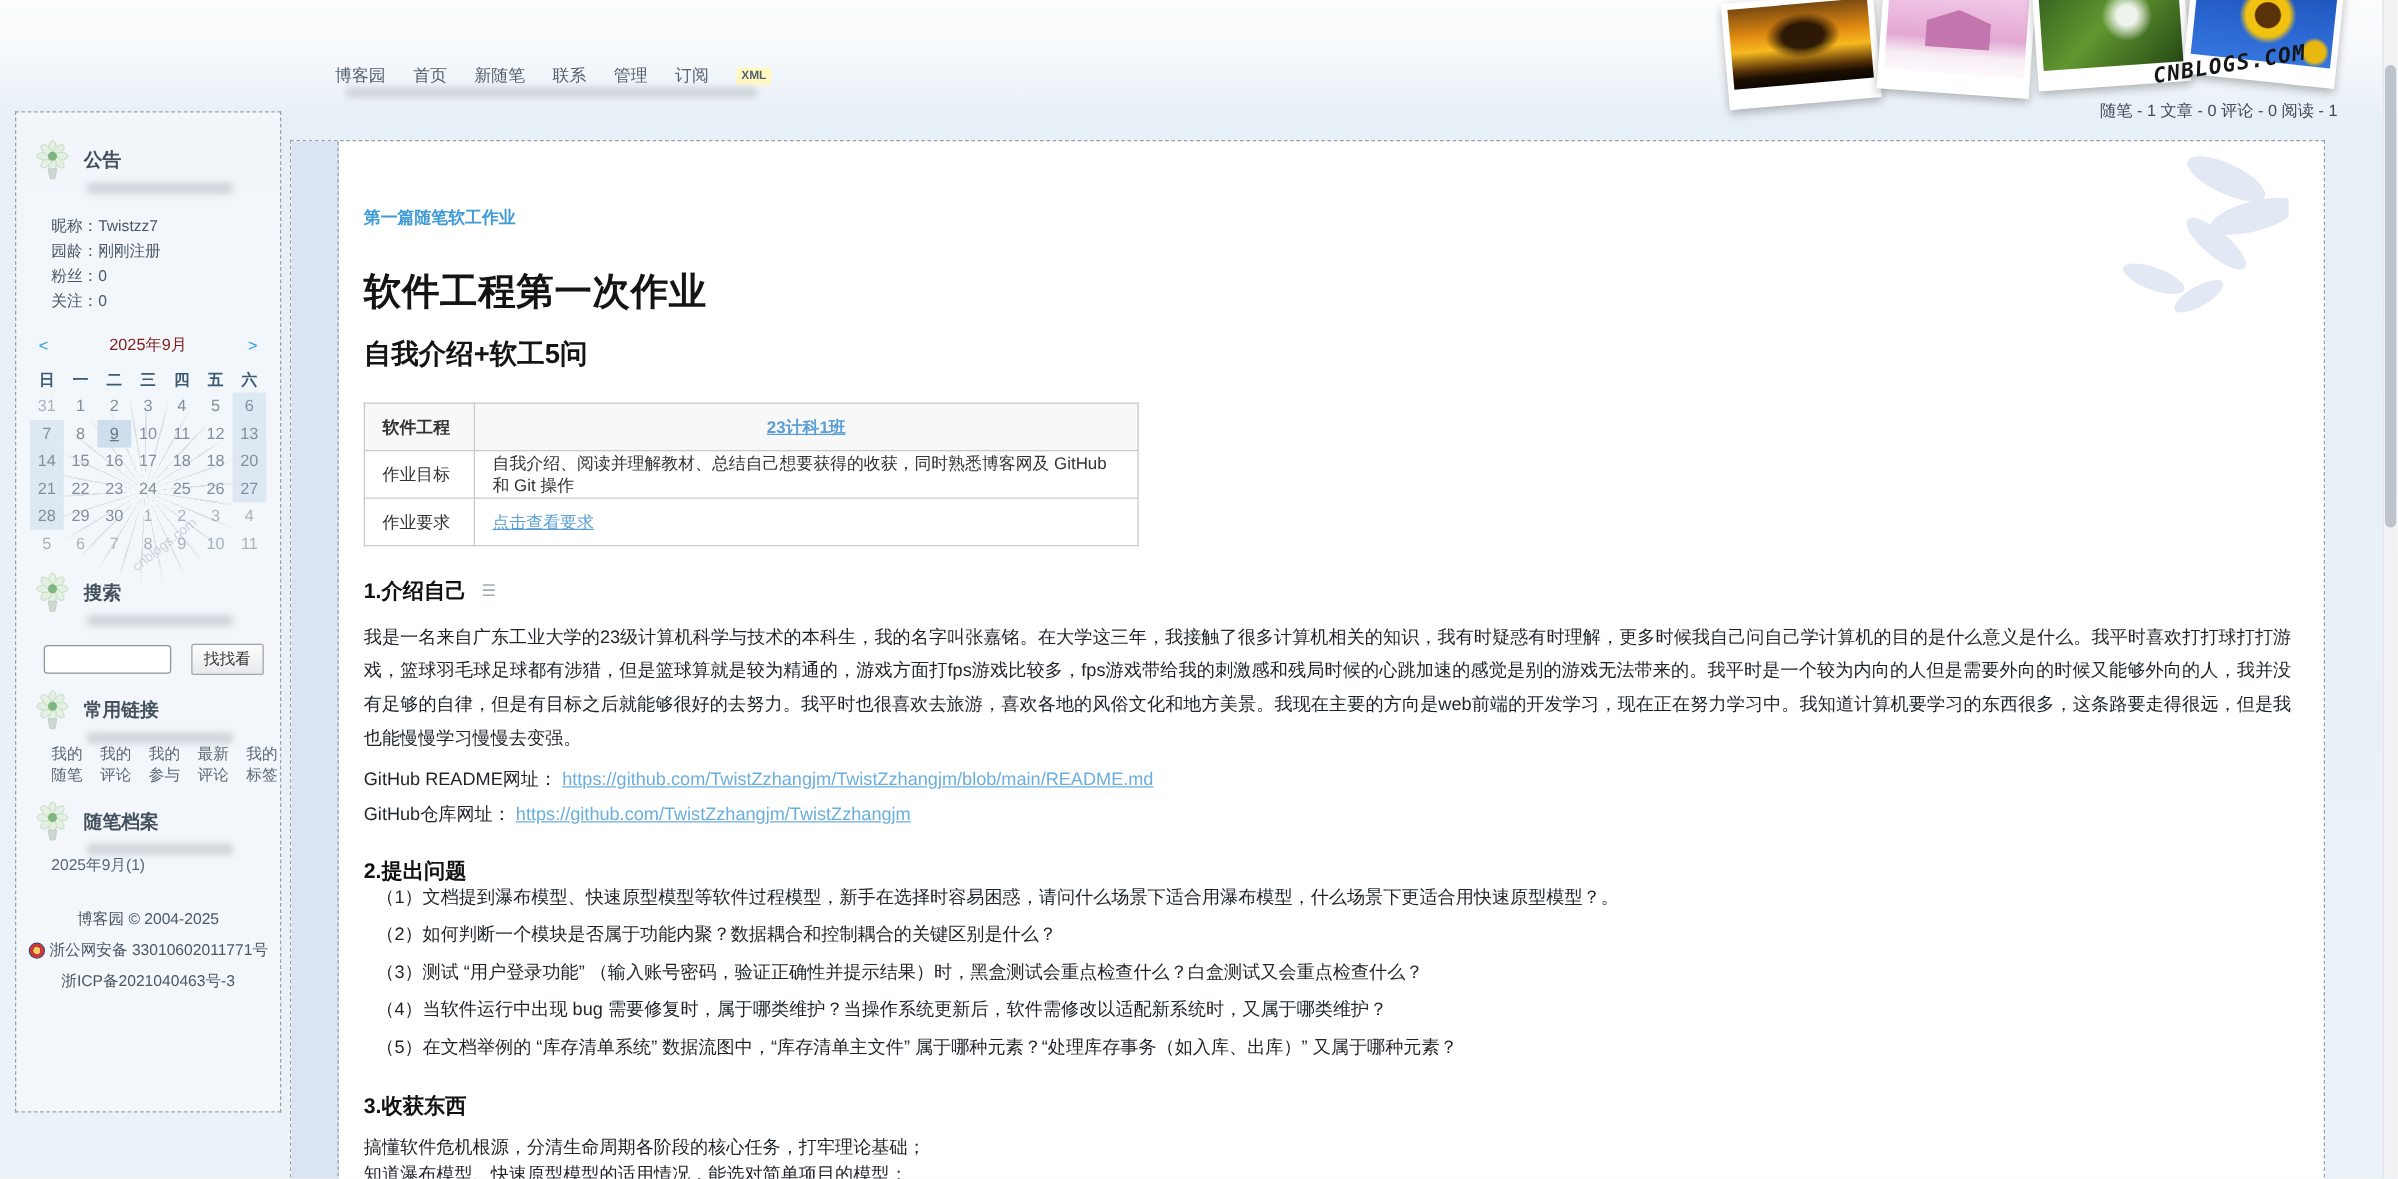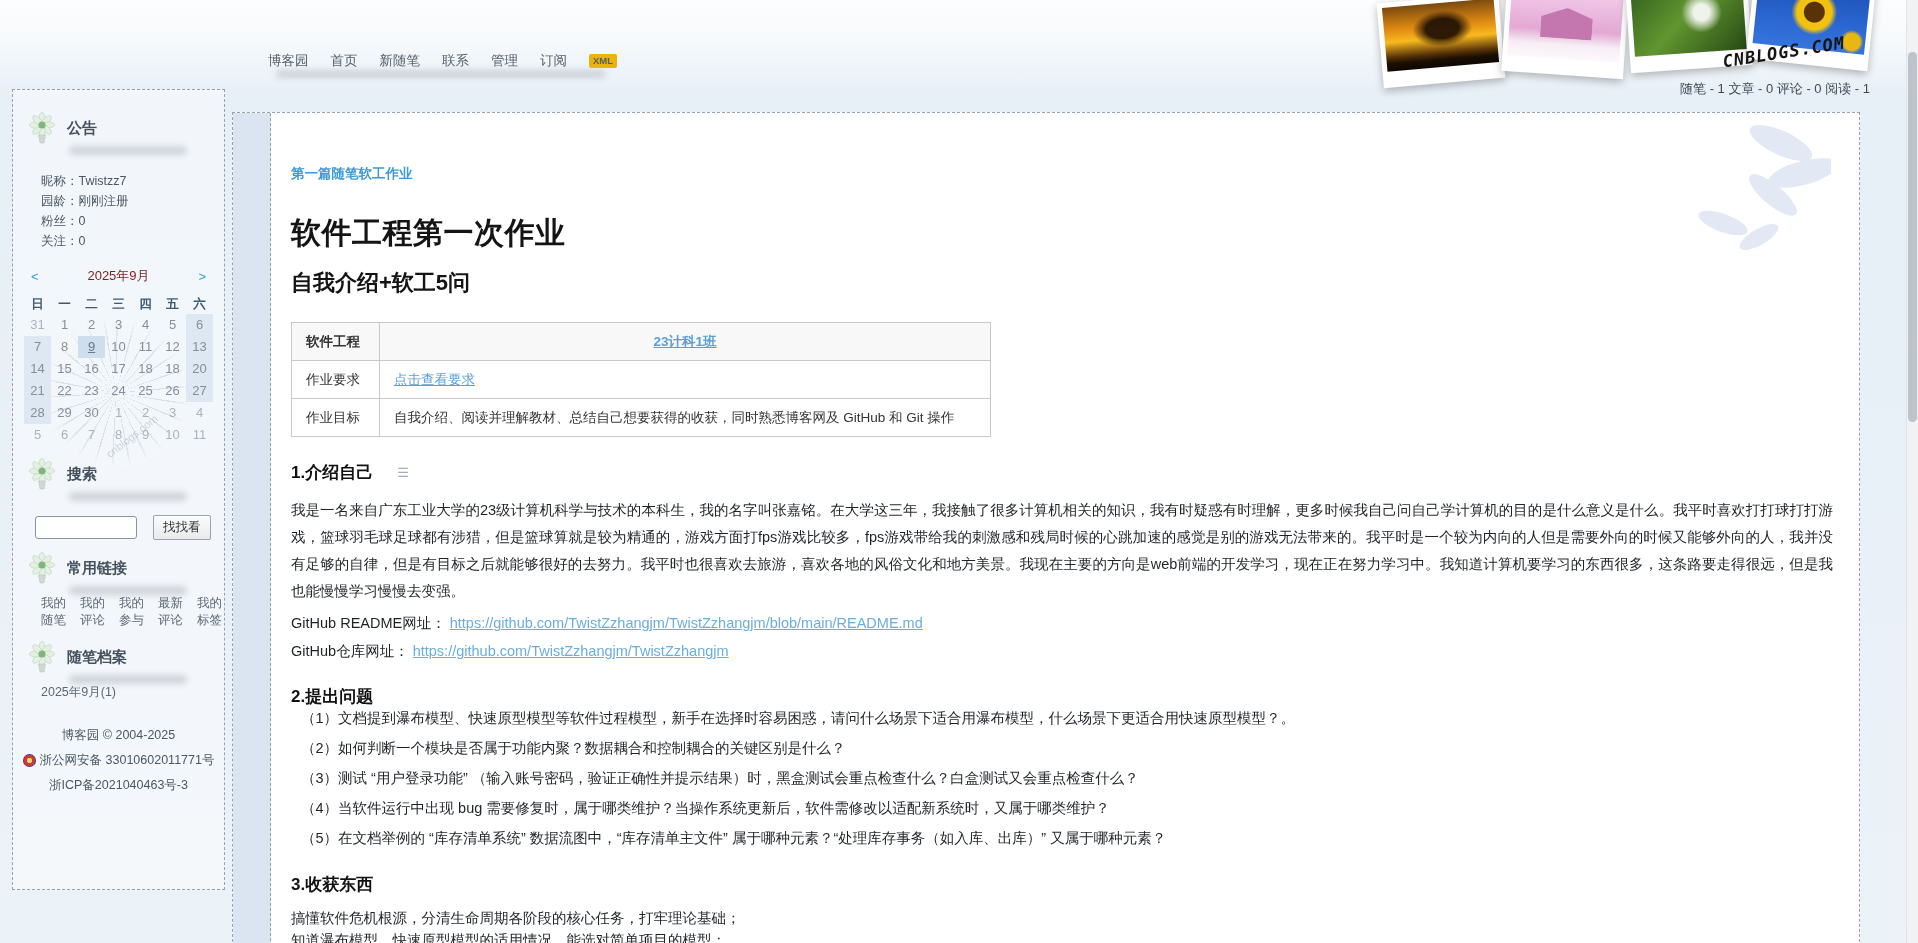--- a/index.html
+++ b/index.html
@@ -8,21 +8,21 @@
     width:1918px; height:943px; overflow:hidden; position:relative;
     font-family:"Liberation Sans","DejaVu Sans",sans-serif;
     background:linear-gradient(180deg,#fdfdfe 0px,#f7fafc 38px,#e7eff7 95px,#ebf2f8 100%);
     color:#222;
   }
   a { text-decoration:none; cursor:pointer; }
 
   
   .topnav { position:absolute; left:268px; top:52px; display:flex; gap:22px; font-size:13.5px; }
   .topnav a { color:#55606c; }
-  .xml-badge { background:#eab308; color:#fff; font-size:9.5px; font-weight:bold; padding:2px 4px; border-radius:2px; align-self:center; line-height:1; }
+  .xml-badge { background:#fef9c3; color:#fff; font-size:9.5px; font-weight:bold; padding:2px 4px; border-radius:2px; align-self:center; line-height:1; }
   .nav-blur { position:absolute; left:276px; top:70px; width:330px; height:8px; background:#c6cad0; filter:blur(3px); opacity:.8; border-radius:4px; }
 
   
   .photos { position:absolute; left:1380px; top:-14px; width:540px; height:110px; }
   .polaroid { position:absolute; background:#fff; padding:5px 5px 16px; box-shadow:0 3px 8px rgba(0,0,0,.28); }
   .pimg { width:112px; height:64px; position:relative; overflow:hidden; }
   .pol1 { left:0;   top:12px; transform:rotate(-5deg); }
   .pol2 { left:124px; top:4px;  transform:rotate(4deg); }
   .pol3 { left:248px; top:-2px; transform:rotate(-4deg); }
   .pol4 { left:370px; top:-6px; transform:rotate(6deg); }
@@ -95,29 +95,29 @@
       border:1px dashed #96a2ae; background:#fff; }
   .leftstrip { position:absolute; left:0; top:0; bottom:0; width:38px; background:#dbe5f1;
       border-right:1px dashed #96a2ae; }
   .flower-deco { position:absolute; right:28px; top:2px; opacity:.8; pointer-events:none; }
   .content { position:absolute; left:58px; top:0; width:1542px; }
 
   .post-link { display:inline-block; margin-top:52px; font-size:13.5px; font-weight:bold; color:#3e9bd5; }
   .post-title { margin:30px 0 0; font-size:30px; font-weight:bold; color:#141414; letter-spacing:.5px; }
   .post-subtitle { margin:14px 0 0; font-size:22px; font-weight:bold; color:#141414; }
 
-  .info-table { margin-top:24px; border-collapse:collapse; font-size:13.5px; width:700px; }
+  .info-table { margin-top:24px; border-collapse:collapse; font-size:13.5px; width:620px; }
   .info-table td { border:1px solid #c9c9c9; height:38px; padding:0 14px; color:#333; }
   .info-table tr.head-row td { background:#f8f8f8; }
   .info-table td.lab { width:88px; white-space:nowrap; }
   .info-table tr.head-row td.lab { font-weight:bold; }
   .info-table a { color:#5b9fd4; text-decoration:underline; }
   .info-table a.center { display:block; text-align:center; font-weight:bold; }
 
-  .sec-h { margin:24px 0 0; font-size:17px; font-weight:bold; color:#111; display:flex; align-items:center; gap:24px; }
+  .sec-h { margin:24px 0 0; font-size:17px; font-weight:bold; color:#111; display:flex; align-items:center; gap:12px; }
   .toc-icon { color:#a4adb6; font-size:13px; font-weight:normal; }
   .para { margin-top:13px; font-size:14.5px; line-height:27px; color:#1f2328; text-align:justify; }
   .gh-line { margin-top:9px; font-size:14.5px; color:#1f2328; }
   .gh-line:first-of-type { margin-top:17px; }
   .gh-line a { color:#6aaede; text-decoration:underline; }
   .q-list { }
   .q-list p { margin:0 0 9px; font-size:14.5px; line-height:21px; color:#1f2328; padding-left:10px; }
   .h-list { margin-top:12px; }
   .h-list div { font-size:14.5px; line-height:21.5px; color:#1f2328; }
 
@@ -418,26 +418,26 @@
 
     <table class="info-table">
       <tbody id="info-table-body">
           <tr class="head-row">
             <td class="lab">软件工程</td>
             <td class="val">
               <a class="center">23计科1班</a>
             </td>
           </tr>
           <tr>
+            <td class="lab">作业目标</td>
+            <td class="val">自我介绍、阅读并理解教材、总结自己想要获得的收获，同时熟悉博客网及 GitHub 和 Git 操作</td>
+          </tr>
+          <tr>
             <td class="lab">作业要求</td>
             <td class="val"><a>点击查看要求</a></td>
-          </tr>
-          <tr>
-            <td class="lab">作业目标</td>
-            <td class="val">自我介绍、阅读并理解教材、总结自己想要获得的收获，同时熟悉博客网及 GitHub 和 Git 操作</td>
           </tr>
         </tbody>
     </table>
 
     <div class="sec-h">
       <span>1.介绍自己</span>
       <span class="toc-icon">☰</span>
     </div>
     <div class="para">我是一名来自广东工业大学的23级计算机科学与技术的本科生，我的名字叫张嘉铭。在大学这三年，我接触了很多计算机相关的知识，我有时疑惑有时理解，更多时候我自己问自己学计算机的目的是什么意义是什么。我平时喜欢打打球打打游戏，篮球羽毛球足球都有涉猎，但是篮球算就是较为精通的，游戏方面打fps游戏比较多，fps游戏带给我的刺激感和残局时候的心跳加速的感觉是别的游戏无法带来的。我平时是一个较为内向的人但是需要外向的时候又能够外向的人，我并没有足够的自律，但是有目标之后就能够很好的去努力。我平时也很喜欢去旅游，喜欢各地的风俗文化和地方美景。我现在主要的方向是web前端的开发学习，现在正在努力学习中。我知道计算机要学习的东西很多，这条路要走得很远，但是我也能慢慢学习慢慢去变强。</div>
 

